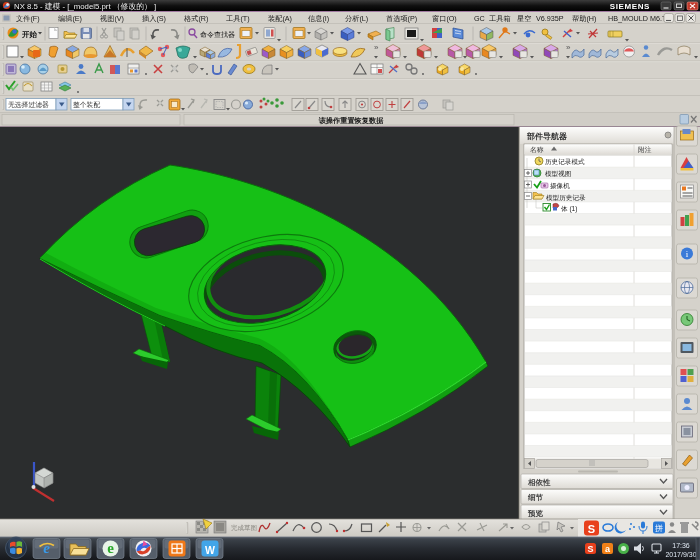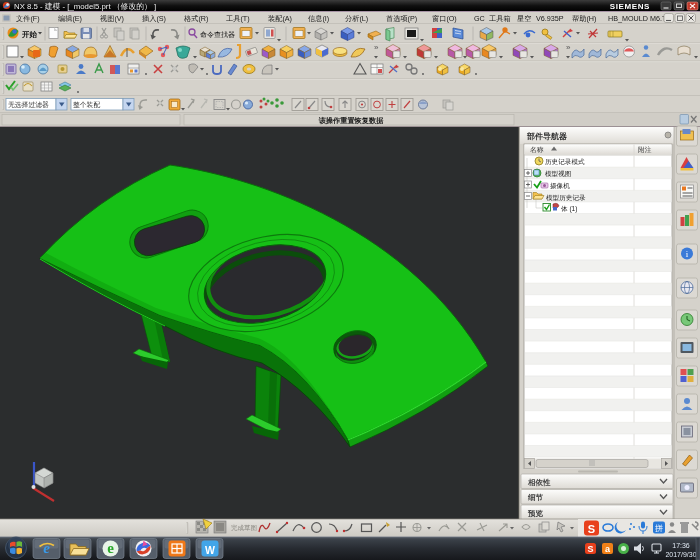--- a/index.html
+++ b/index.html
@@ -1,15 +1,15 @@
 <!DOCTYPE html>
 <html><head><meta charset="utf-8">
 <style>
 html,body{margin:0;padding:0;}
-#app{position:relative;width:700px;height:560px;overflow:hidden;background:#f0abfc;font-family:"Liberation Sans",sans-serif;}
+#app{position:relative;width:700px;height:560px;overflow:hidden;background:#d946ef;font-family:"Liberation Sans",sans-serif;}
 </style></head><body>
 <div id="app">
 <svg width="700" height="560" viewBox="0 0 700 560" style="position:absolute;left:0;top:0">
 <defs>
         <linearGradient id="tb" x1="0" y1="0" x2="0" y2="1">
           <stop offset="0" stop-color="#3c3c3c"></stop>
           <stop offset="0.5" stop-color="#101010"></stop>
           <stop offset="1" stop-color="#000"></stop>
         </linearGradient>
         <linearGradient id="task" x1="0" y1="0" x2="0" y2="1">

